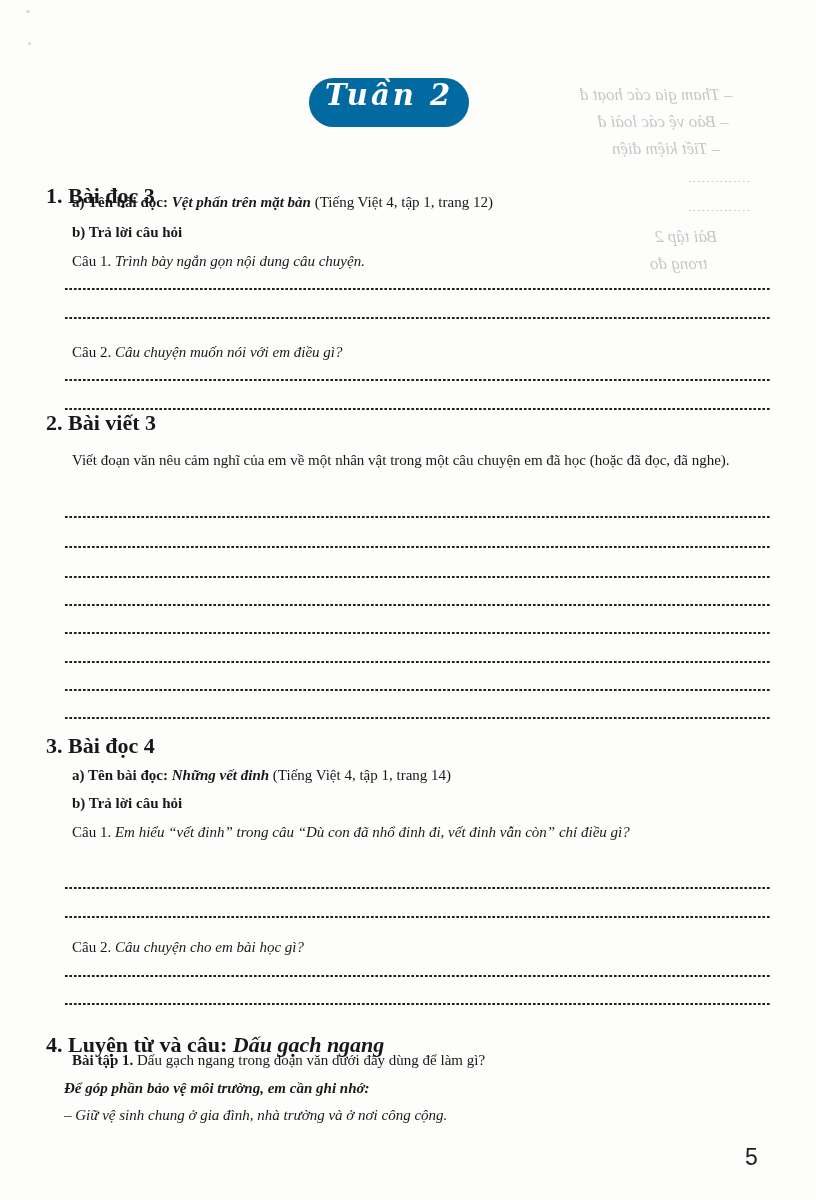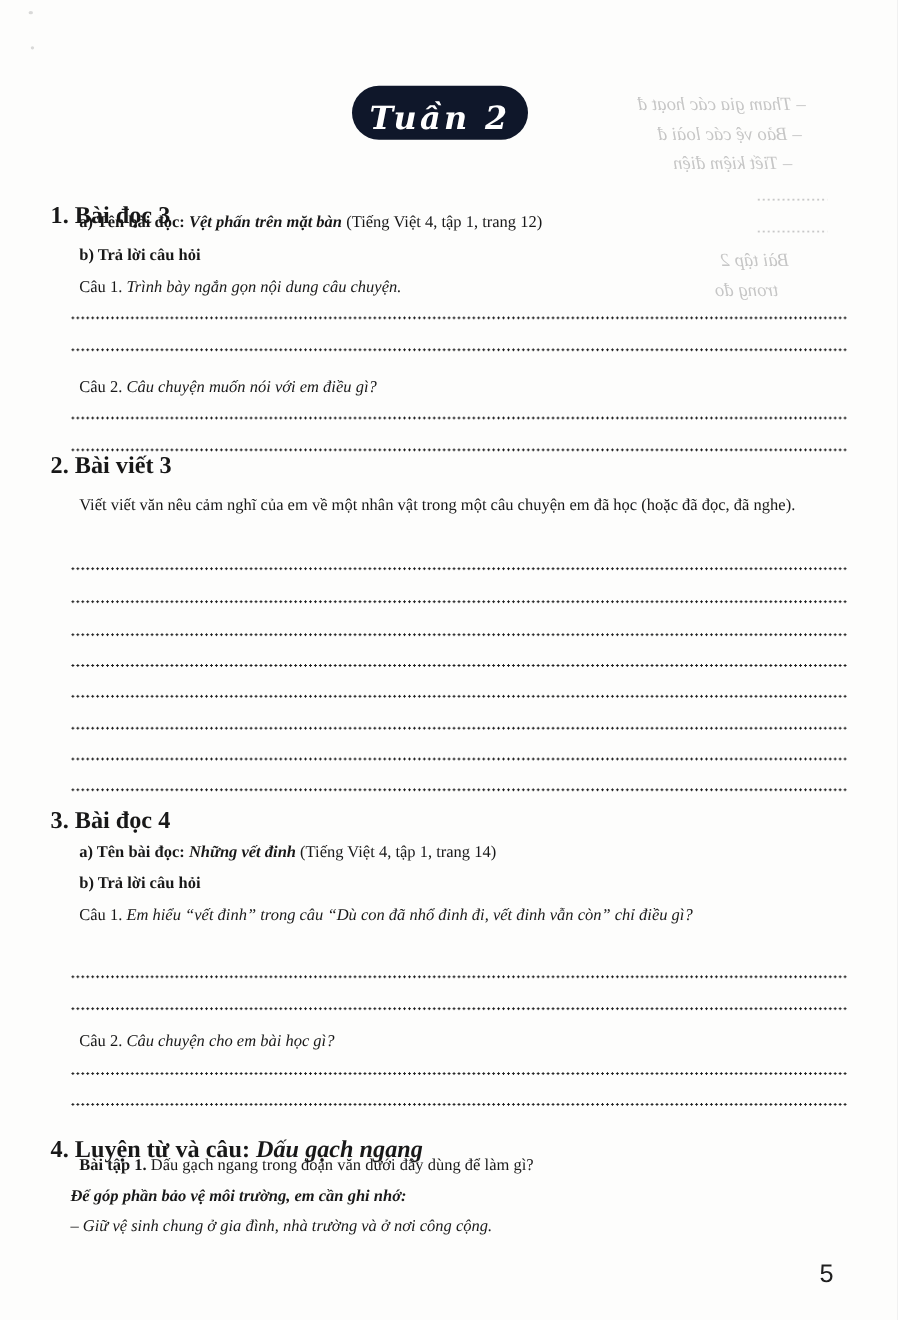--- a/index.html
+++ b/index.html
@@ -20,23 +20,23 @@
   .ind  { text-indent:26px; }
   .ind2 { text-indent:18px; }
   .it { font-style:italic; }
   b.it { font-style:italic; }
   .dots {
     position:absolute; left:64px; width:706px; height:6px;
     background-image:radial-gradient(circle 1.15px at 2.2px 3px, #1d1d1d 97%, rgba(0,0,0,0) 100%);
     background-size:4.5px 6px; background-repeat:repeat-x;
   }
   .badge {
-    position:absolute; left:320px; top:78px; width:160px; height:49px;
-    background:#0f172a; border-radius:25px;
-    display:flex; align-items:flex-end; justify-content:center;
+    position:absolute; left:309px; top:78px; width:160px; height:49px;
+    background:#0369a1; border-radius:25px;
+    display:flex; align-items:flex-start; justify-content:center;
   }
   .badge span {
     font-family:"DejaVu Serif","Liberation Serif",serif;
     font-style:italic; font-weight:bold; font-size:29px;
     color:#ffffff; letter-spacing:3px; padding-bottom:3px;
   }
   .ghost {
     position:absolute; color:#b9b9b9; font-style:italic; font-size:17px;
     white-space:nowrap; transform:scaleX(-1);
     filter:blur(0.5px); opacity:0.8;
@@ -93,21 +93,21 @@
     <p class="line ind" style="top:338px;">
       <span>Câu 2.</span>
       <span class="it">Câu chuyện muốn nói với em điều gì?</span>
     </p>
     <div class="dots" style="top:377px;"></div>
     <div class="dots" style="top:406px;"></div>
   </section>
 
   <section>
     <p class="line h" style="top:409px;">2. Bài viết 3</p>
-    <p class="line para ind" style="top:446px;">Viết viết văn nêu cảm nghĩ của em về một nhân vật trong một câu chuyện em đã học (hoặc đã đọc, đã nghe).</p>
+    <p class="line para ind" style="top:446px;">Viết đoạn văn nêu cảm nghĩ của em về một nhân vật trong một câu chuyện em đã học (hoặc đã đọc, đã nghe).</p>
     <div class="dots" style="top:514px;"></div>
     <div class="dots" style="top:544px;"></div>
     <div class="dots" style="top:574px;"></div>
     <div class="dots" style="top:602px;"></div>
     <div class="dots" style="top:630px;"></div>
     <div class="dots" style="top:659px;"></div>
     <div class="dots" style="top:687px;"></div>
     <div class="dots" style="top:715px;"></div>
   </section>
 

